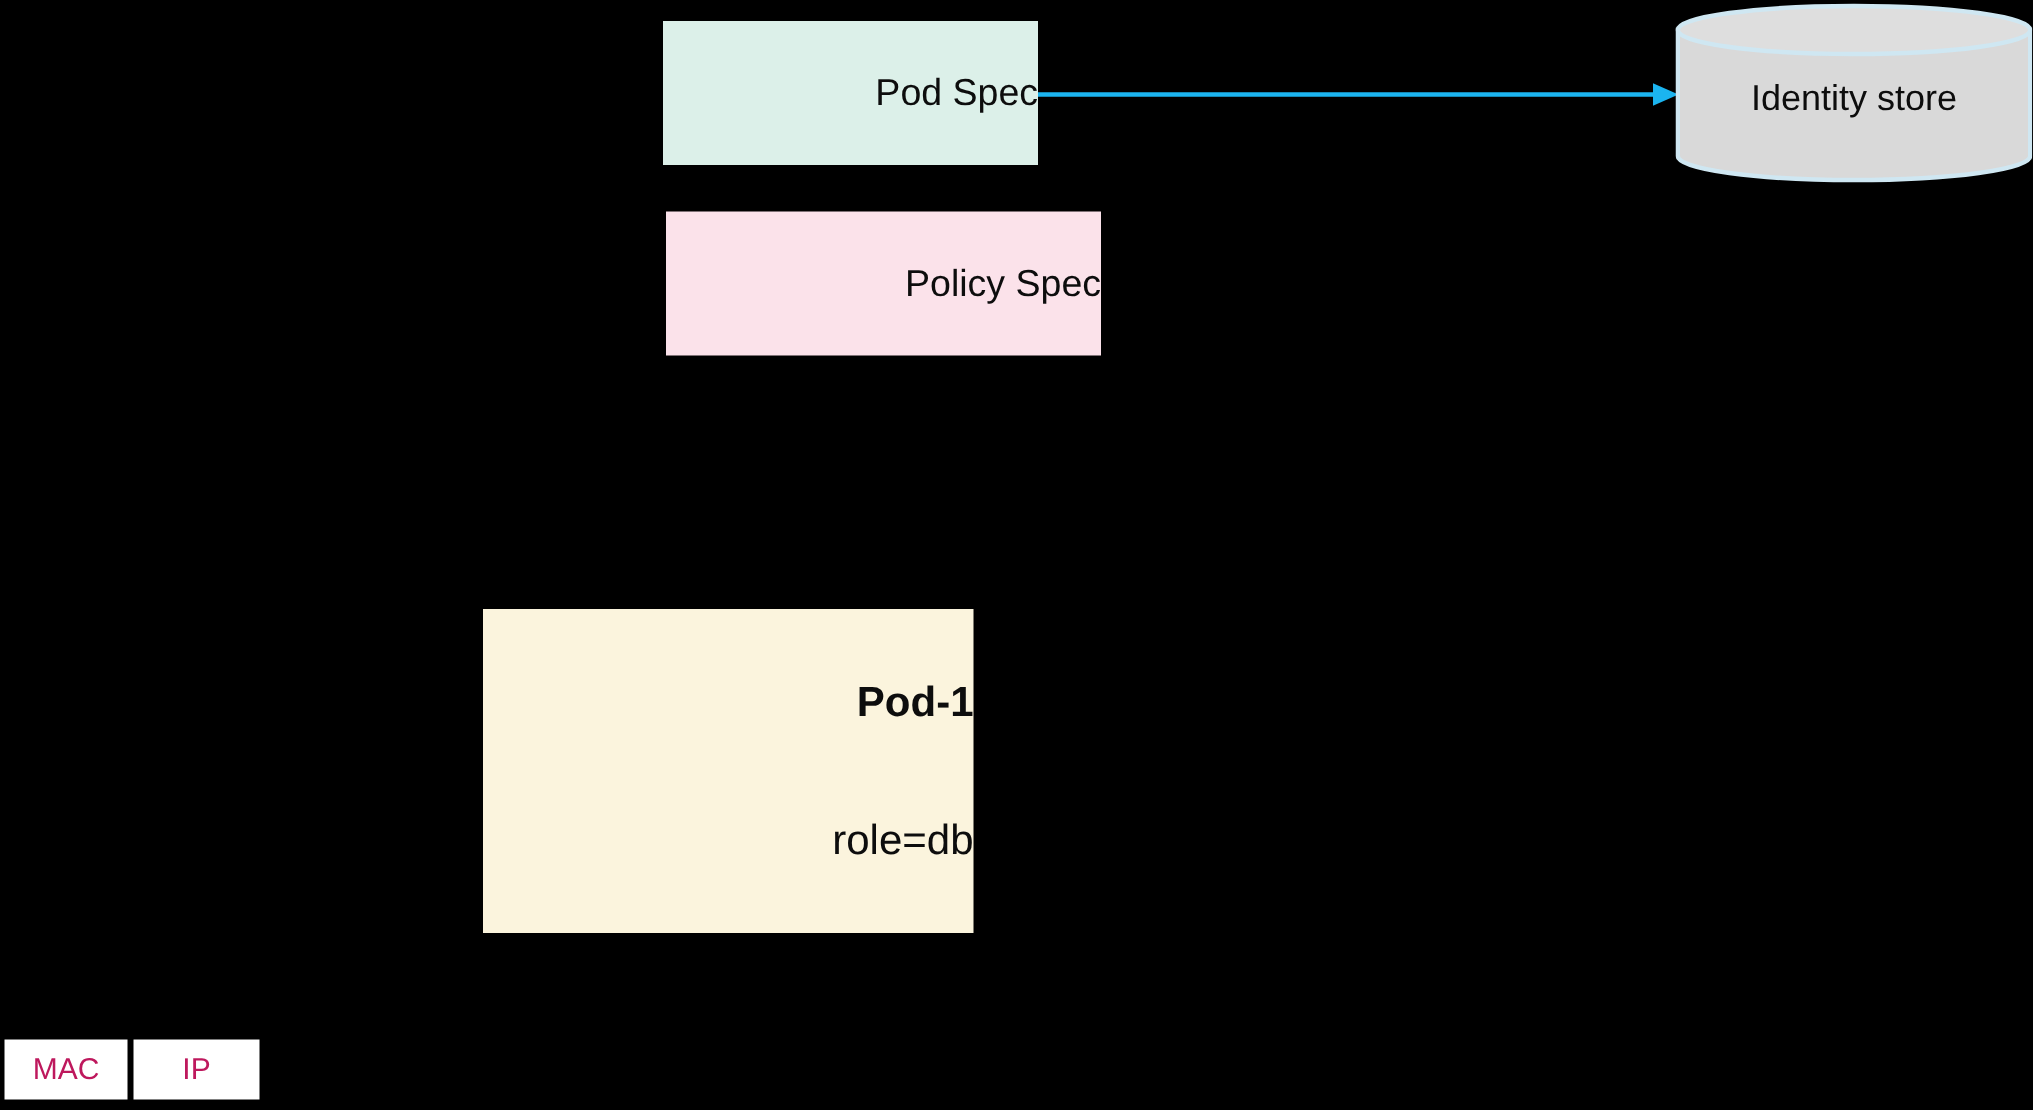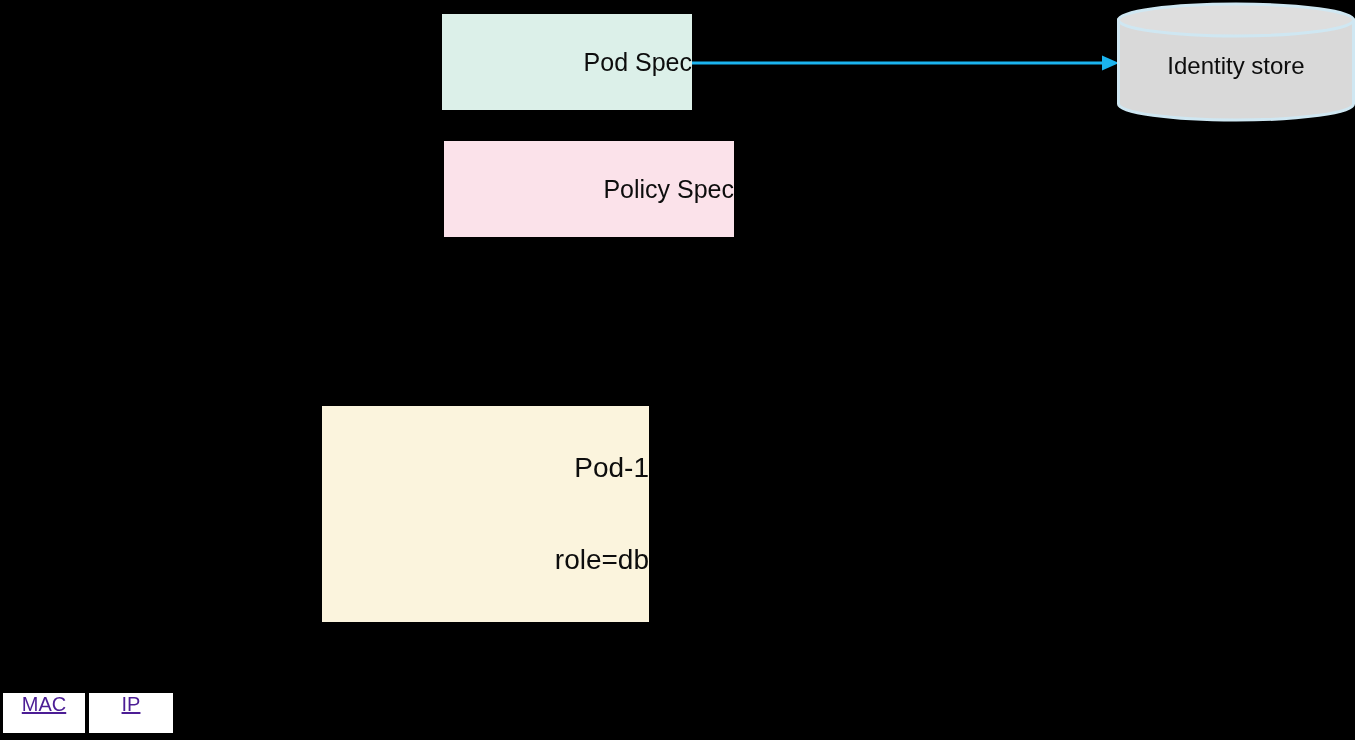--- a/index.html
+++ b/index.html
@@ -52,21 +52,21 @@
   
   #pod-1 {
     left: 322px;
     top: 406px;
     width: 327px;
     height: 216px;
     background: #fbf4dd;
     font-size: 28px;
     justify-content: center;
   }
-  #pod-1 .line1 { margin-bottom: 60px; }
+  #pod-1 .line1 { margin-bottom: 60px; font-weight: bold; }
 
   
   #arrow-pod-identity {
     position: absolute;
     left: 692px;
     top: 54px;
     width: 428px;
     height: 18px;
     overflow: visible;
   }
@@ -114,28 +114,28 @@
   #packet-strip {
     position: absolute;
     left: 2px;
     top: 692px;
     height: 42px;
     display: flex;
   }
   #packet-strip .cell {
     box-sizing: border-box;
     background: #ffffff;
-    color: #4c1d95;
+    color: #be185d;
     border: 1px solid #000000;
     display: flex;
+    align-items: center;
     justify-content: center;
     font-size: 20px;
     margin-right: 2px;
     height: 42px;
-    text-decoration: underline;
   }
   #packet-strip .cell.c0 { width: 84px; }
   #packet-strip .cell.c1 { width: 86px; }
   #packet-strip .cell.c2 { width: 130px; }
   #packet-strip .cell.c3 { width: 128px; }
 </style>
 </head>
 <body>
 
 <div id="canvas">

